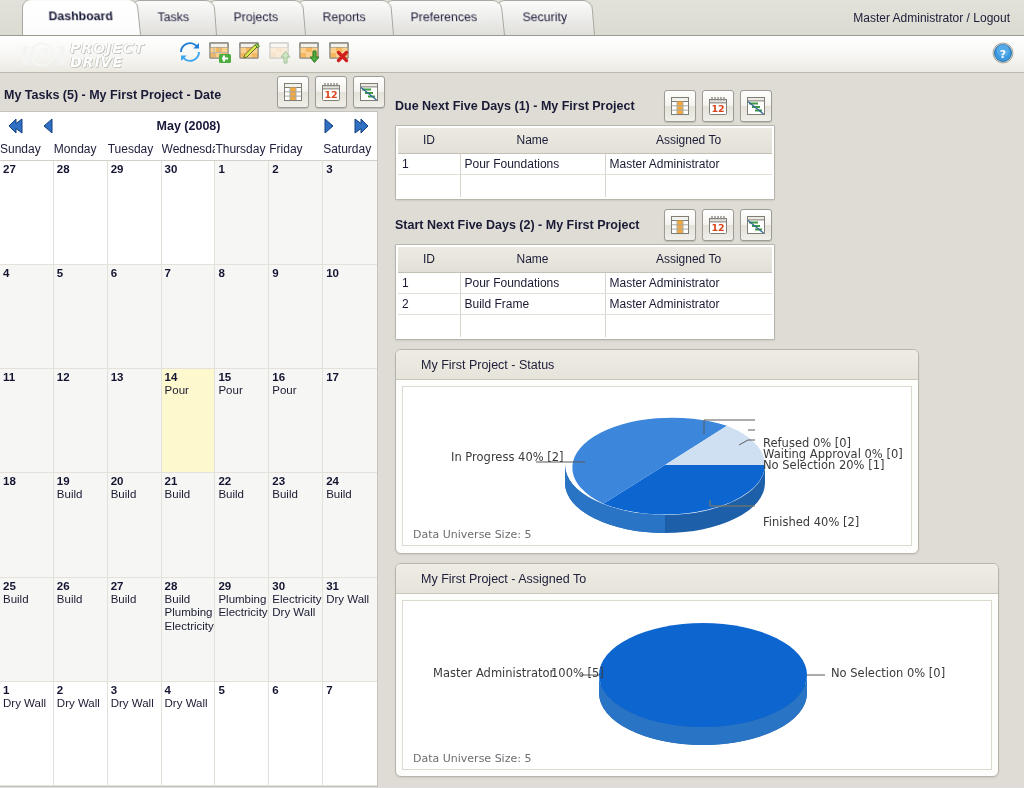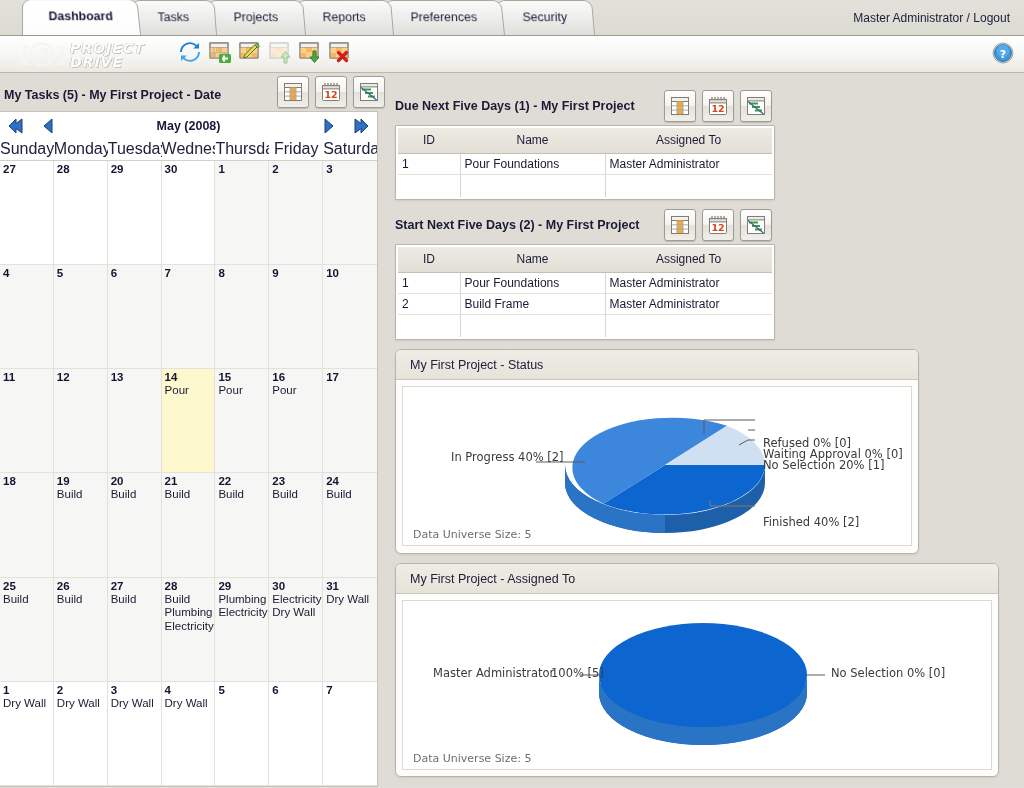--- a/index.html
+++ b/index.html
@@ -167,22 +167,22 @@
   #nav-next  { right: 38px; }
   #nav-last  { right: 6px; }
 
   .cal-dow {
     display: grid;
     grid-template-columns: repeat(7, 1fr);
     height: 20px;
     background: #ffffff;
   }
   .dow {
-    font-size: 16px; color: #21213e;
-    text-align: center;
+    font-size: 12px; color: #21213e;
+    text-align: left;
     overflow: hidden; white-space: nowrap;
     line-height: 18px;
   }
   .cal-grid {
     display: grid;
     grid-template-columns: repeat(7, 1fr);
     grid-template-rows: repeat(6, 1fr);
     height: calc(100% - 48px);
     border-top: 1px solid #d2d0c8;
   }
@@ -257,21 +257,21 @@
     margin-left: 4px;
     border: 1px solid #b7b5ab;
     border-radius: 6px;
     background: #fdfdfc;
     box-shadow: 0 1px 2px rgba(0,0,0,.08);
     overflow: hidden;
   }
   .chart-panel .cp-head {
     height: 30px;
     display: flex; align-items: center;
-    padding-left: 14px;
+    padding-left: 25px;
     font-size: 12.5px;
     color: #20203c;
     background: linear-gradient(to bottom, #eeece4 0%, #e6e4da 100%);
     border-bottom: 1px solid #c9c7bd;
   }
   .chart-panel .cp-body {
     position: relative;
     background: #ffffff;
     margin: 6px;
     border: 1px solid #ddd9cf;

